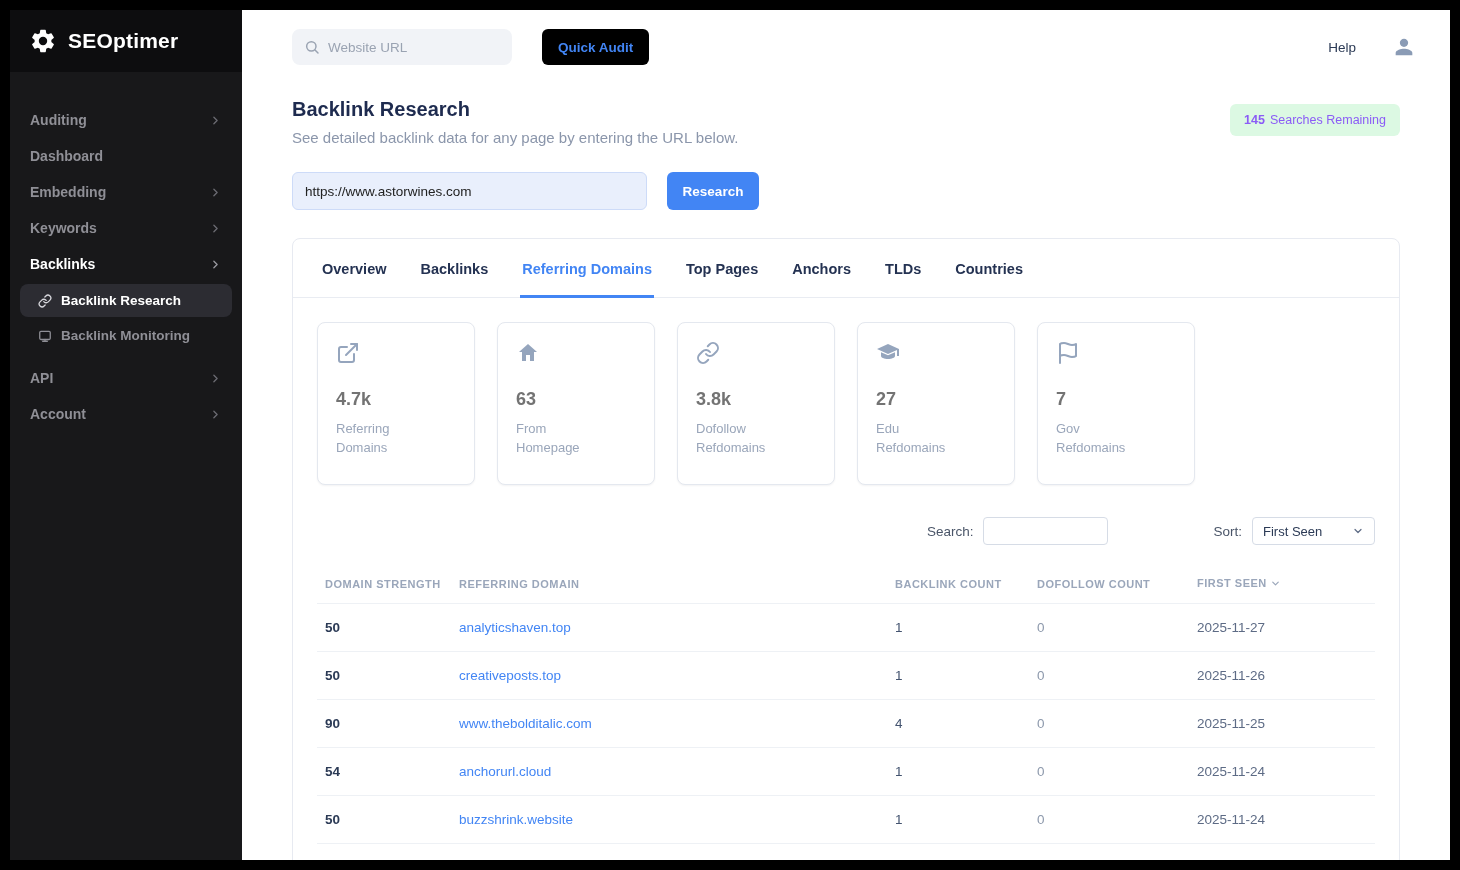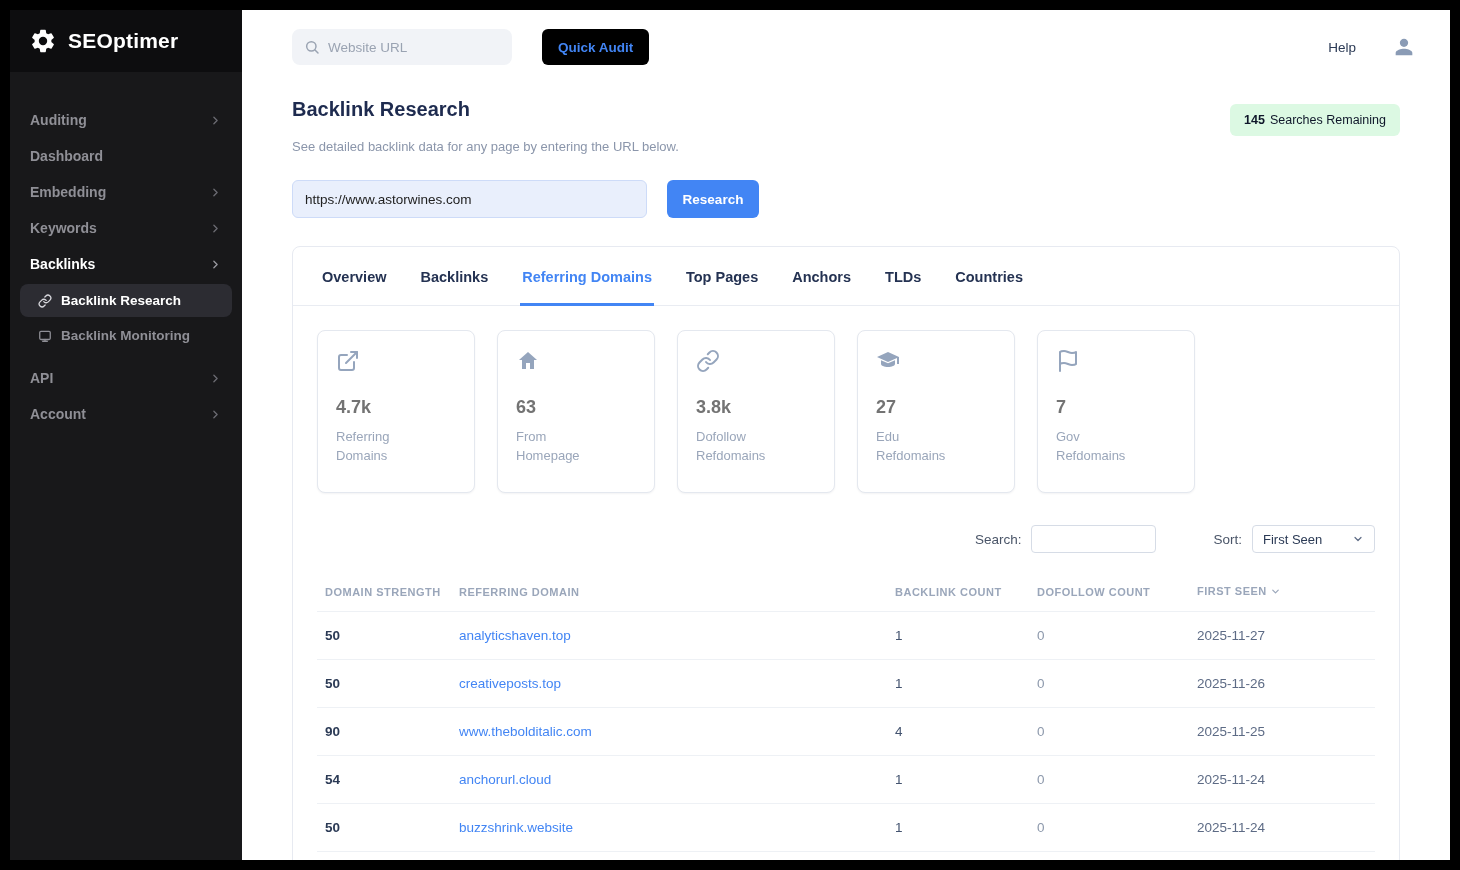--- a/index.html
+++ b/index.html
@@ -65,23 +65,23 @@
     background:#000000; color:#4285f4; border:none; border-radius:6px;
     font-size:13.5px; font-weight:600; cursor:pointer; font-family:inherit;
   }
   .topbar-right { margin-left:auto; display:flex; align-items:center; gap:38px; }
   .help-link { font-size:13.5px; color:#2b3a55; cursor:pointer;text-align:right; }
   .avatar { display:flex; align-items:center; cursor:pointer; }
   
   .content { padding:14px 50px 0 50px; flex:1; overflow:hidden; }
   .page-head { display:flex; align-items:flex-start; justify-content:space-between; }
   .page-title { font-size:20px; font-weight:700; color:#1e2b4f; }
-  .page-subtitle { margin-top:18px; font-size:13px; color:#8b96ab; }
+  .page-subtitle { margin-top:8px; font-size:15px; color:#8b96ab; }
   .pill {
-    margin-top:6px; background:#dcf9e3; color:#0f172a;
+    margin-top:6px; background:#dcf9e3; color:#8b5cf6;
     border-radius:6px; padding:9px 14px; font-size:12.5px; display:flex; gap:5px;
     align-items:center; white-space:nowrap;
   }
   .pill .count { font-weight:700; }
   .url-row { margin-top:26px; display:flex; align-items:center; }
   .url-input {
     width:355px; height:38px; background:#e9effc; border:1px solid #cddbf8;
     border-radius:6px; padding:0 12px; font-size:13.5px; color:#222;
     outline:none; font-family:inherit;
   }
@@ -108,21 +108,21 @@
   }
   .stat-icon { color:#95a5bd; display:flex; }
   .stat-value { margin-top:24px; font-size:18px; font-weight:700; color:#737373; }
   .stat-label { margin-top:10px; font-size:13px; color:#9aa6ba; line-height:1.45; }
   .controls { margin-top:32px; display:flex; align-items:center; justify-content:flex-end; }
   .control-label { font-size:13.5px; color:#4a5568; }
   .table-search {
     margin-left:10px; width:125px; height:28px; border:1px solid #d6dce6;
     border-radius:4px; outline:none; padding:0 8px; font-size:13px; font-family:inherit;
   }
-  .sort-group { margin-left:57px; display:flex; align-items:center; }
+  .sort-group { margin-left:105px; display:flex; align-items:center; }
   .sort-select {
     margin-left:10px; width:123px; height:28px; border:1px solid #d6dce6;
     border-radius:4px; display:flex; align-items:center; justify-content:space-between;
     padding:0 10px; font-size:13px; color:#2b3a55; cursor:pointer; background:#fff;
   }
   table.ref-table { margin-top:20px; width:100%; border-collapse:collapse; table-layout:fixed; }
   .ref-table th {
     text-align:left; padding:12px 8px; font-size:11px; font-weight:700;
     color:#9aa6ba; letter-spacing:.5px; text-transform:uppercase;
     border-bottom:1px solid #eef1f5; white-space:nowrap;

